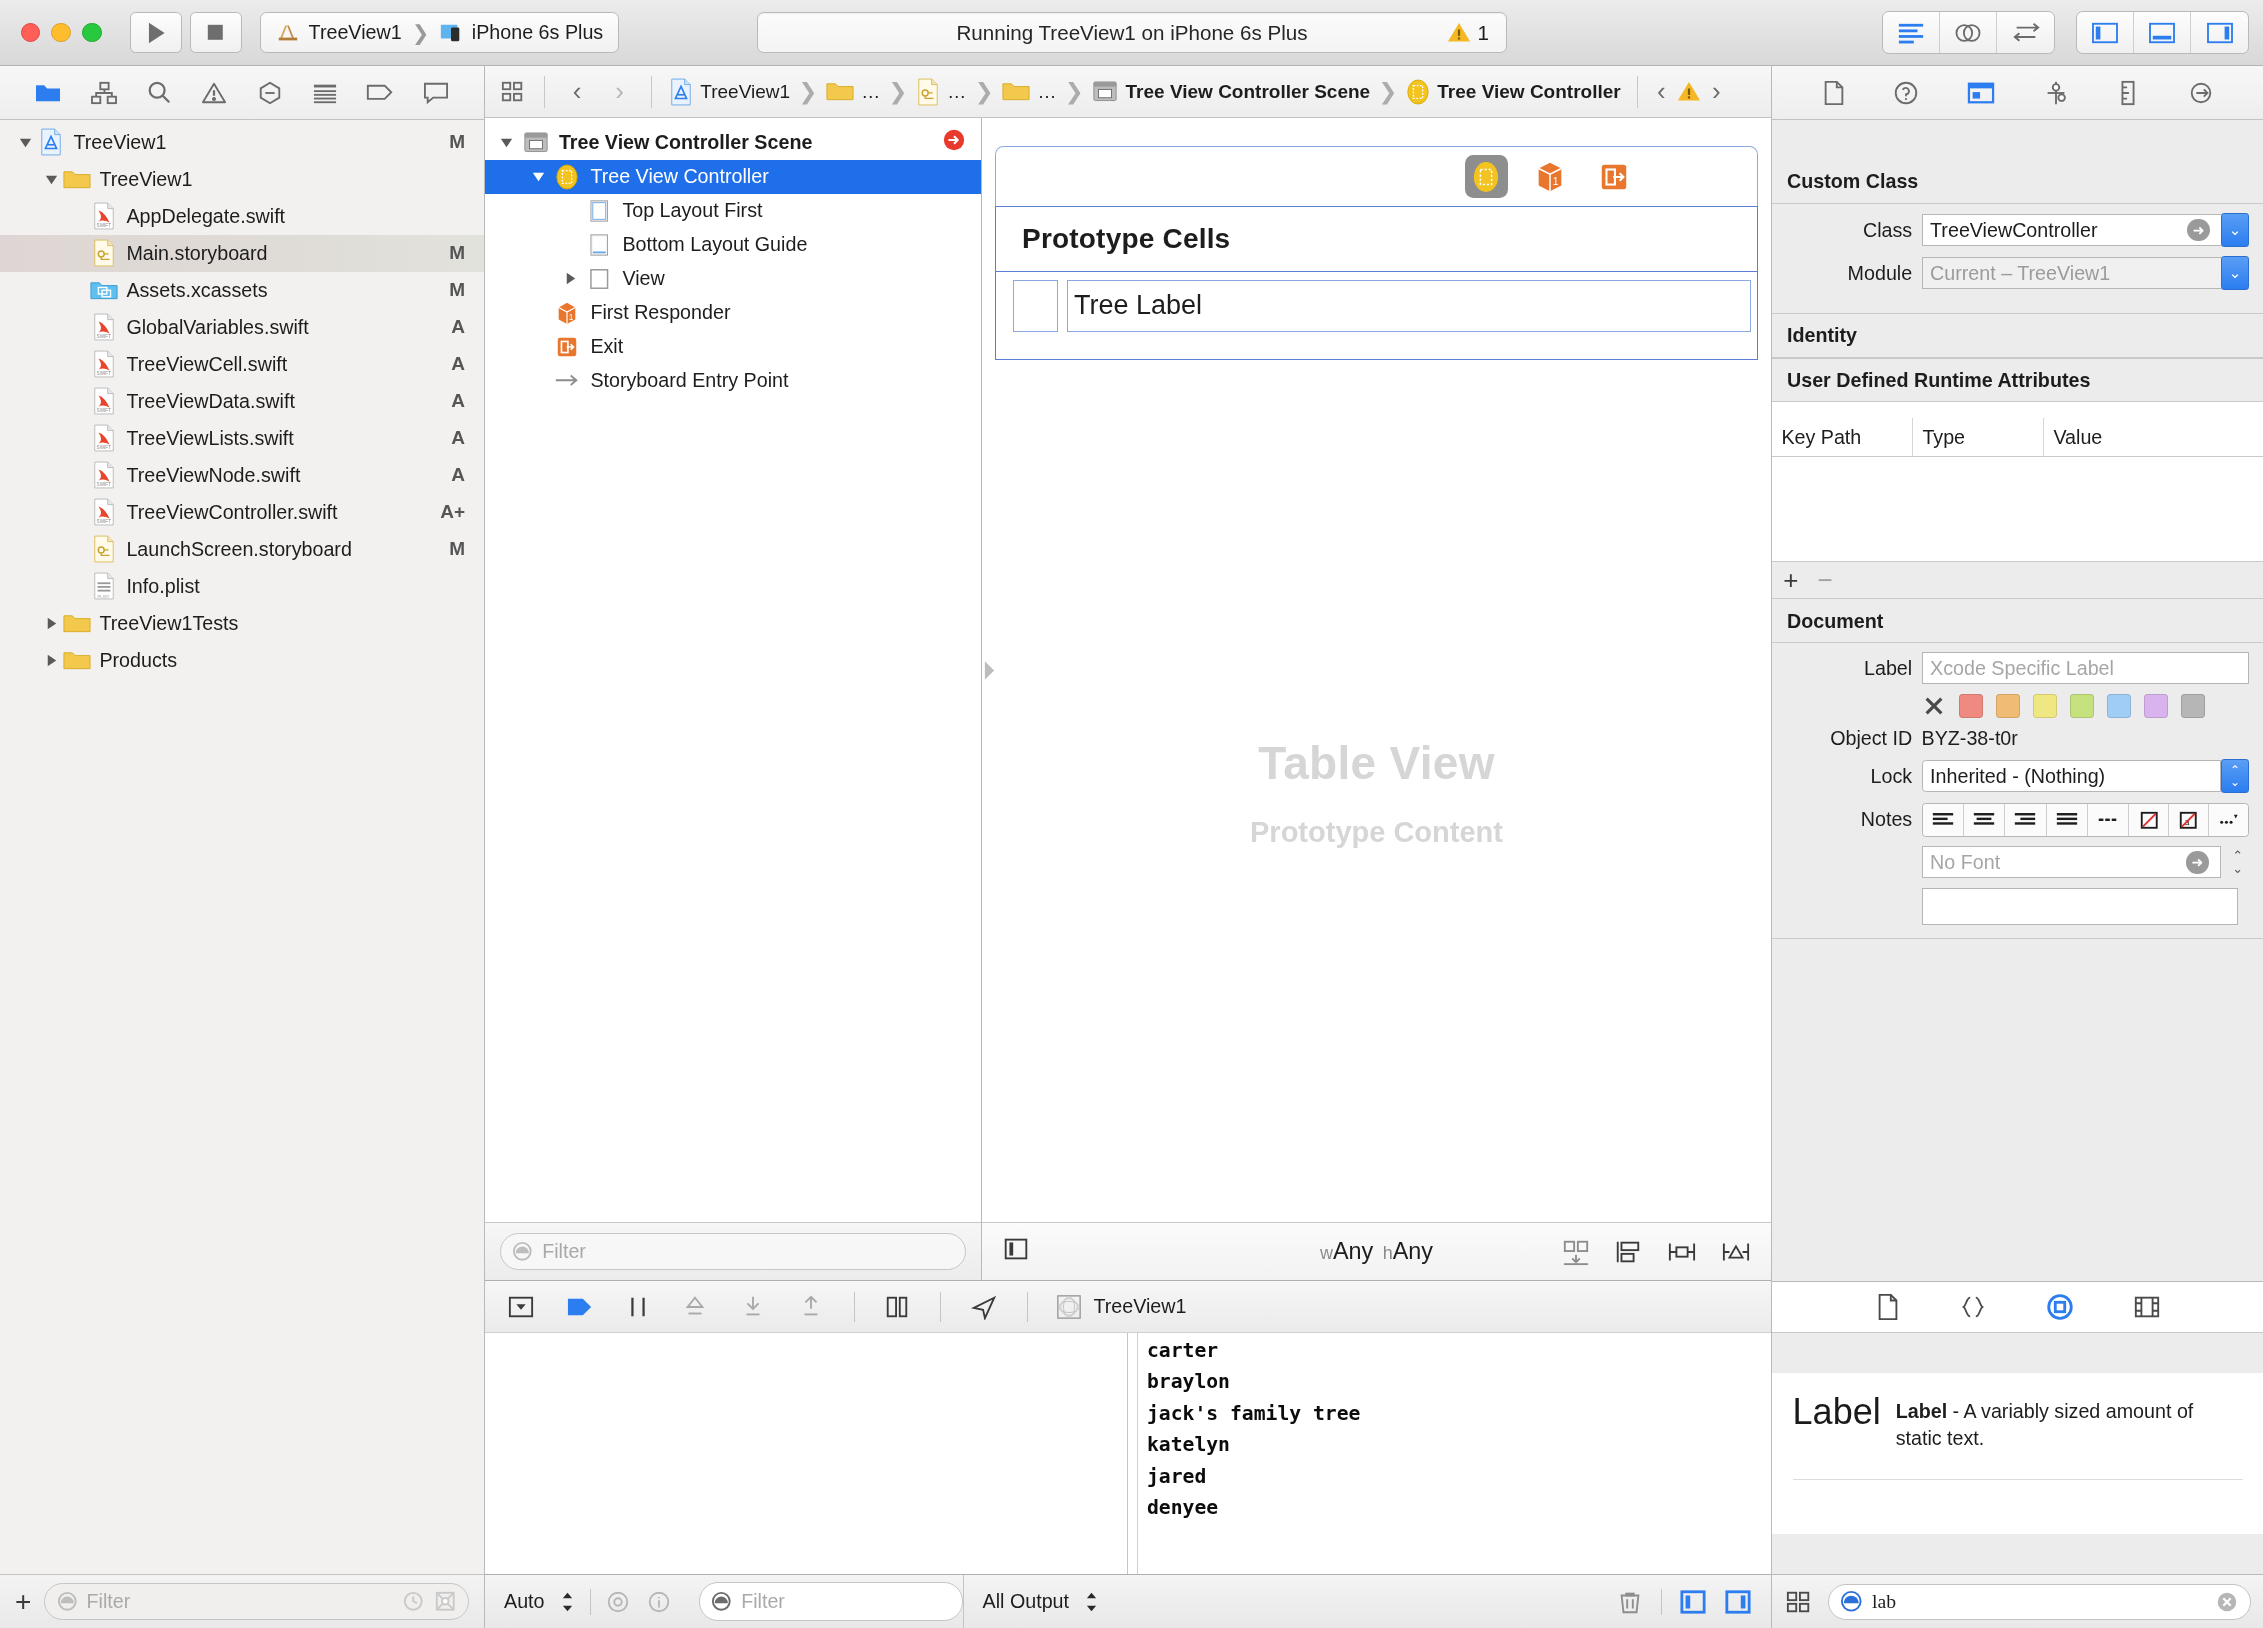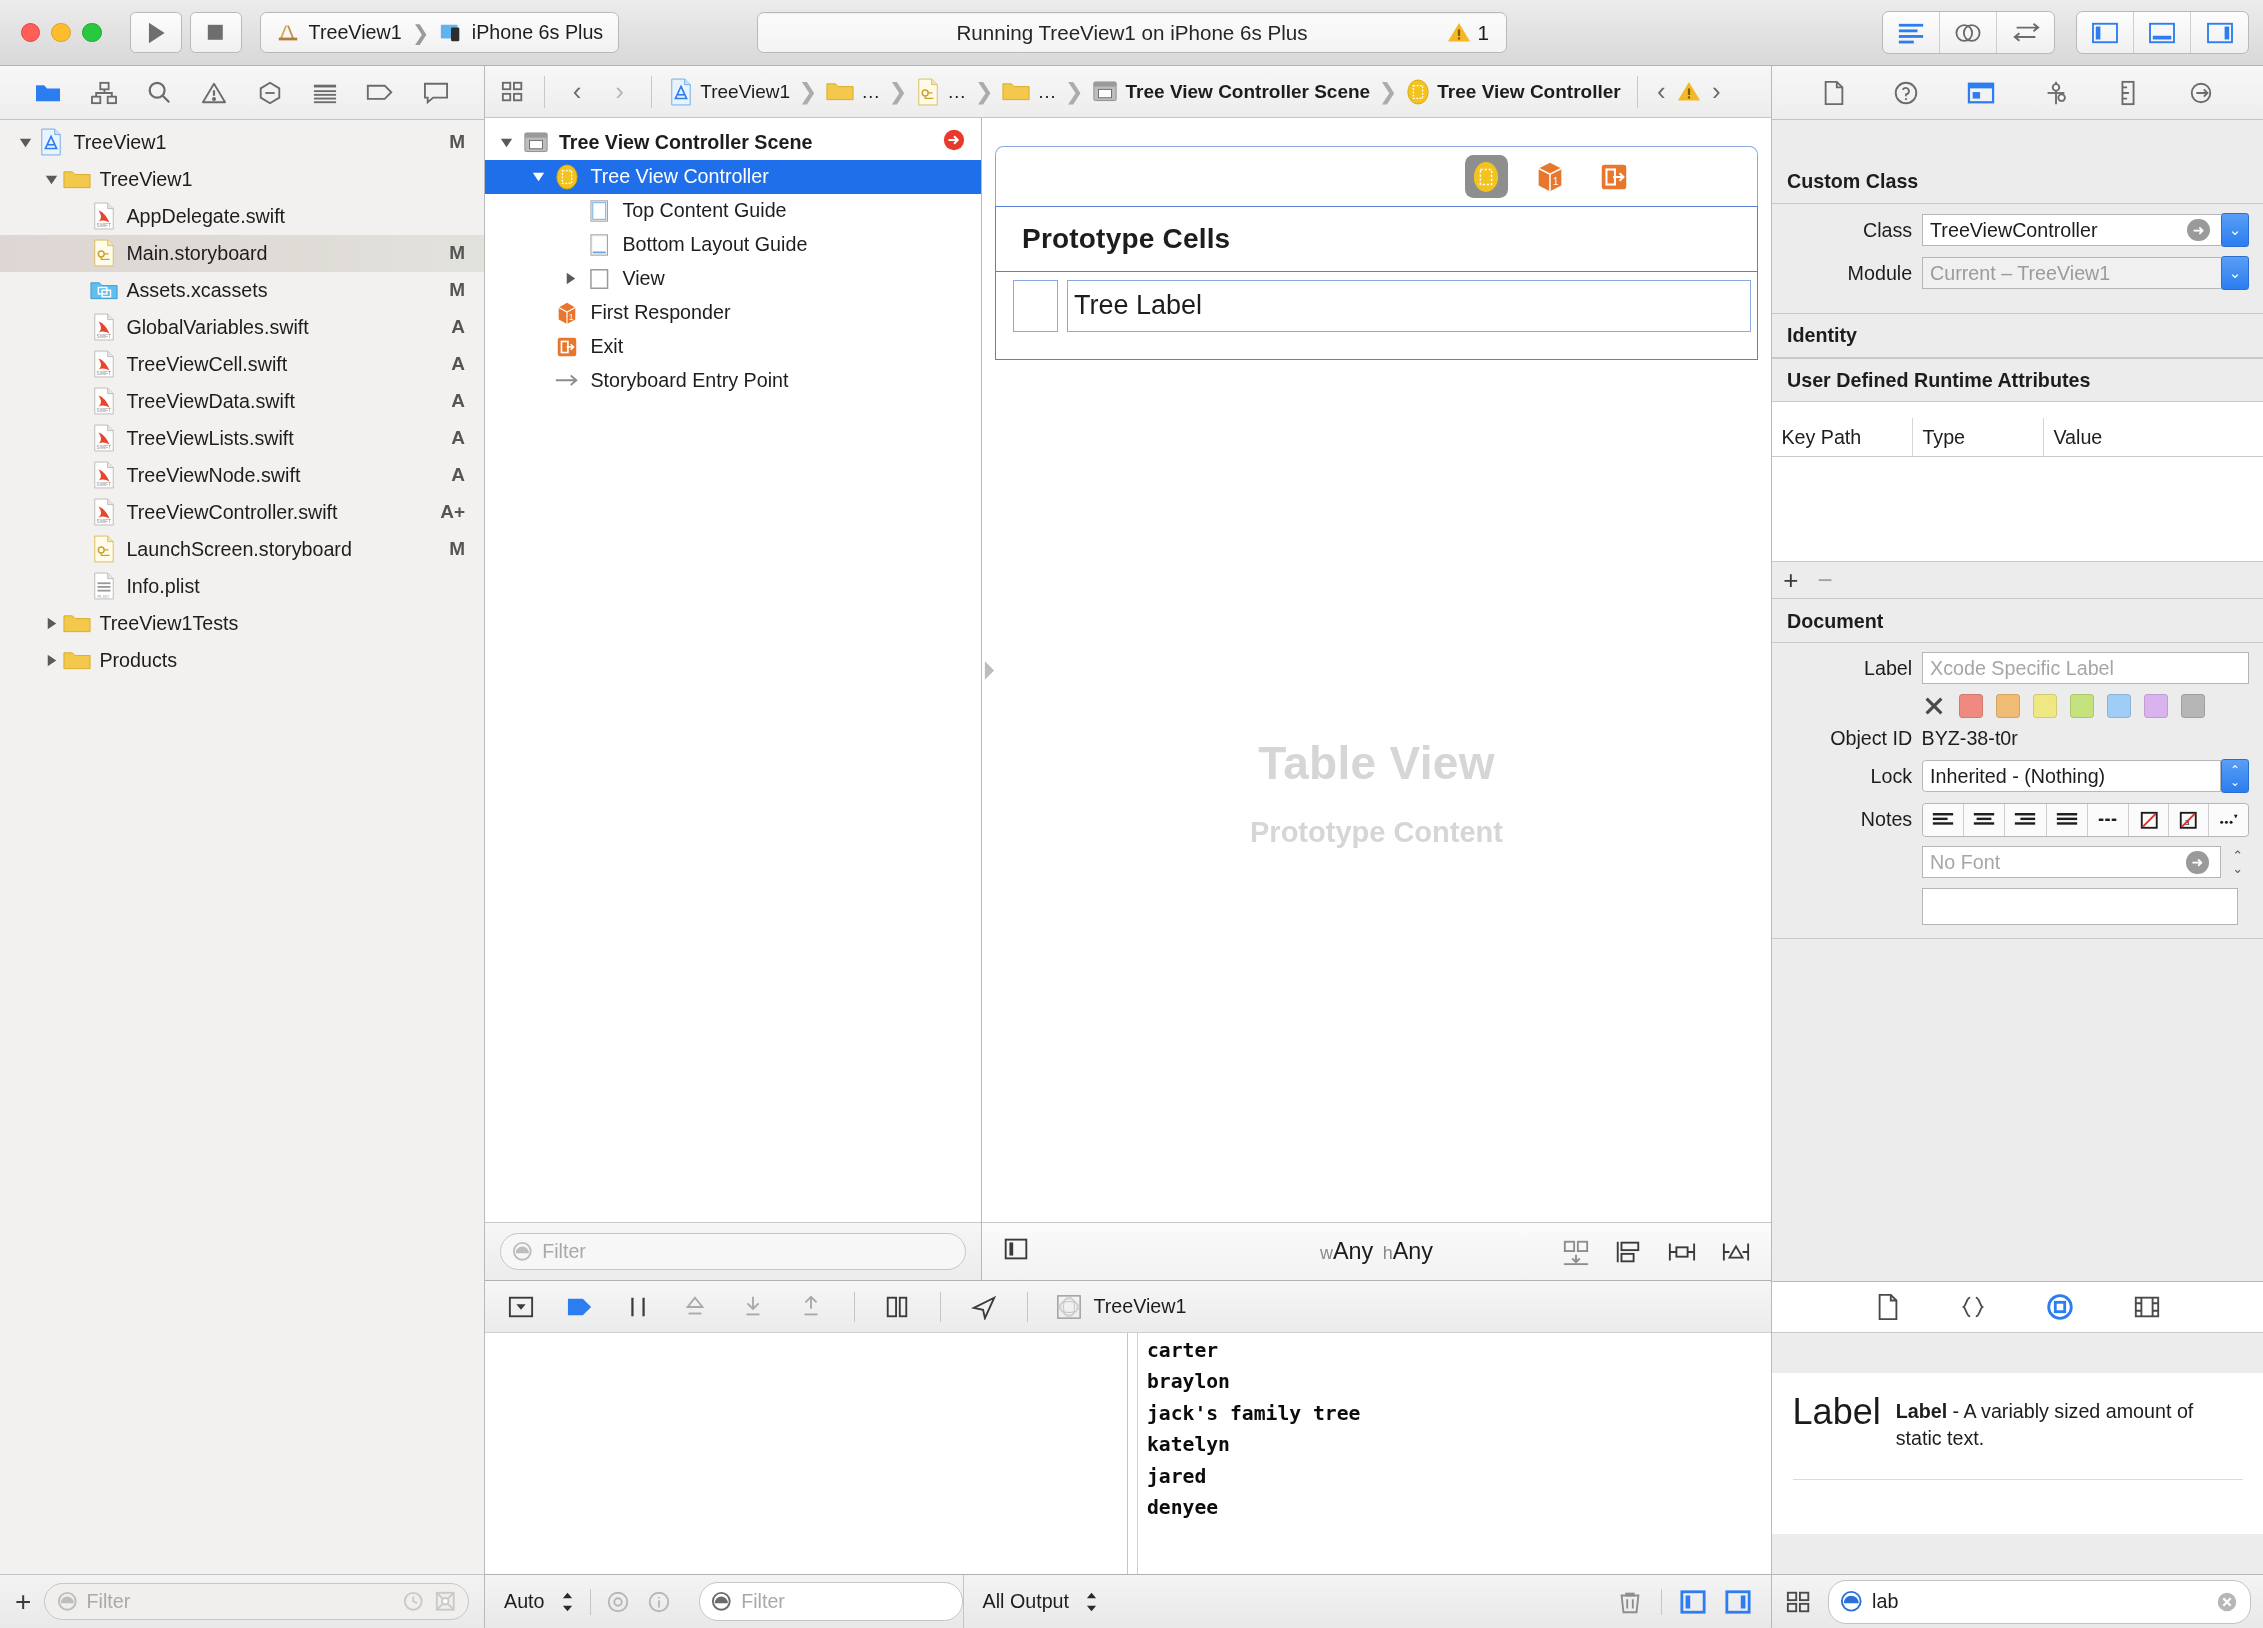--- a/index.html
+++ b/index.html
@@ -264,22 +264,22 @@
   .lib-body { flex: 0 0 161px; background: #fff; padding: 20.6px 20.6px 0 20.6px; }
   .lib-item { display: flex; gap: 15px; align-items: flex-start; }
   .lib-item .big { font-size: 36px; color: #1a1a1a; line-height: 1; }
   .lib-item .desc { font-size: 19.7px; line-height: 1.35; padding-top: 4.7px;}
   .lib-rule { height: 0.9px; background: #dcdcdc; margin-top: 28px; }
   .lib-filter {
     height: 54px; flex: 0 0 54px; background: linear-gradient(to bottom,#f4f4f4,#e8e8e8);
     border-top: 0.9px solid #b9b9b9; display: flex; align-items: center; padding: 0 13px; gap: 15px;
   }
   .lib-filter-field {
-    flex: 1 1 auto; height: 44px; border: 0.9px solid #c3c3c3; border-radius: 18px; background: #fff;
-    display: flex; align-items: center; padding: 0 11.2px; gap: 9.4px; font-size: 19.7px;
+    flex: 1 1 auto; height: 36px; border: 0.9px solid #c3c3c3; border-radius: 18px; background: #fff;
+    display: flex; align-items: center; padding: 0 11.2px; gap: 9.4px; font-size: 19.7px; font-family: Liberation Serif, serif;
   }
 </style>
 </head>
 <body>
 
 <div id="app">
 
   <div class="toolbar">
     <div class="traffic">
       <div class="tl red"></div>
@@ -811,21 +811,21 @@
               </div>
               <div class="orow">
                 <div style="width:71px;flex:0 0 71px"></div>
                 <div class="otw"></div>
                 <div class="oic">
                   <svg width="22.5" height="24" viewBox="0 0 24 26">
                     <rect x="3" y="2" width="18" height="22" fill="#f3f3f3" stroke="#9a9a9a"></rect>
                     <rect x="5" y="4" width="14" height="18" fill="#fff" stroke="#6aa8e8"></rect>
                   </svg>
                 </div>
-                <div style="">Top Content Guide</div>
+                <div style="">Top Layout First</div>
               </div>
               <div class="orow">
                 <div style="width:71px;flex:0 0 71px"></div>
                 <div class="otw"></div>
                 <div class="oic">
                   <svg width="22.5" height="24" viewBox="0 0 24 26">
                     <rect x="3" y="2" width="18" height="22" fill="#f3f3f3" stroke="#9a9a9a"></rect>
                     <rect x="5" y="4" width="14" height="18" fill="#fff"></rect>
                     <path d="M5 21 h14" stroke="#6aa8e8" stroke-width="2"></path>
                   </svg>

